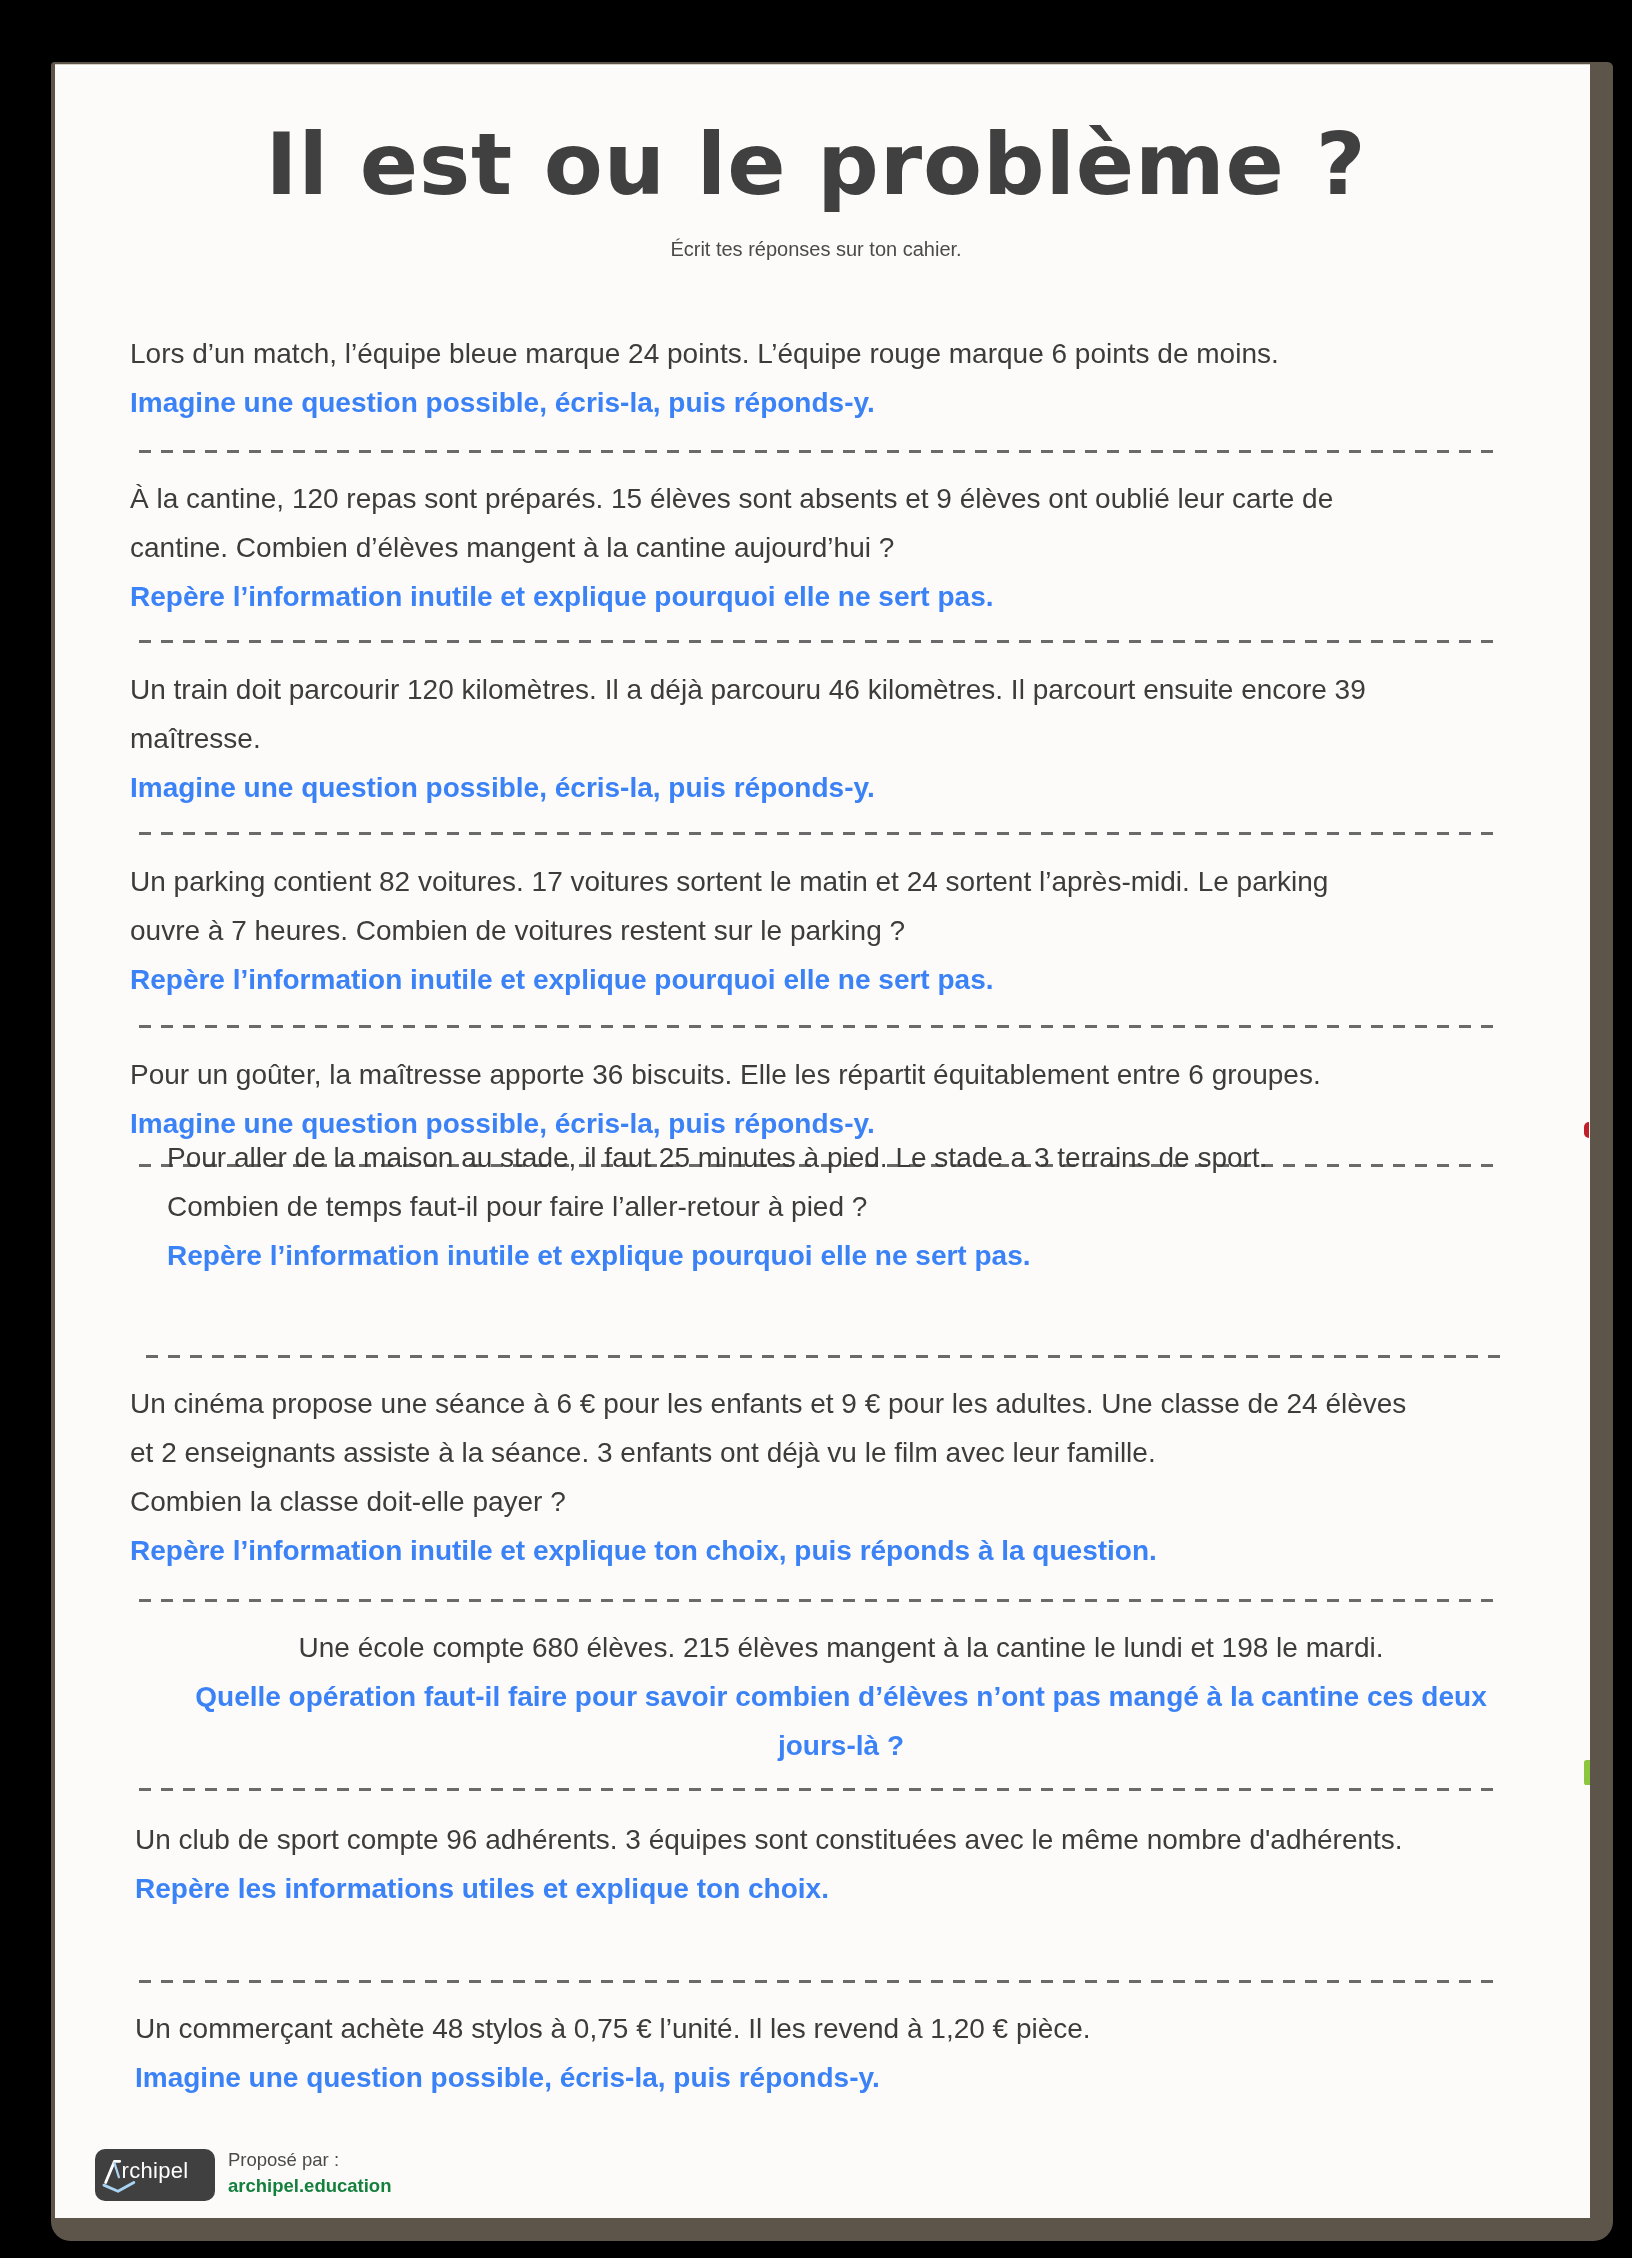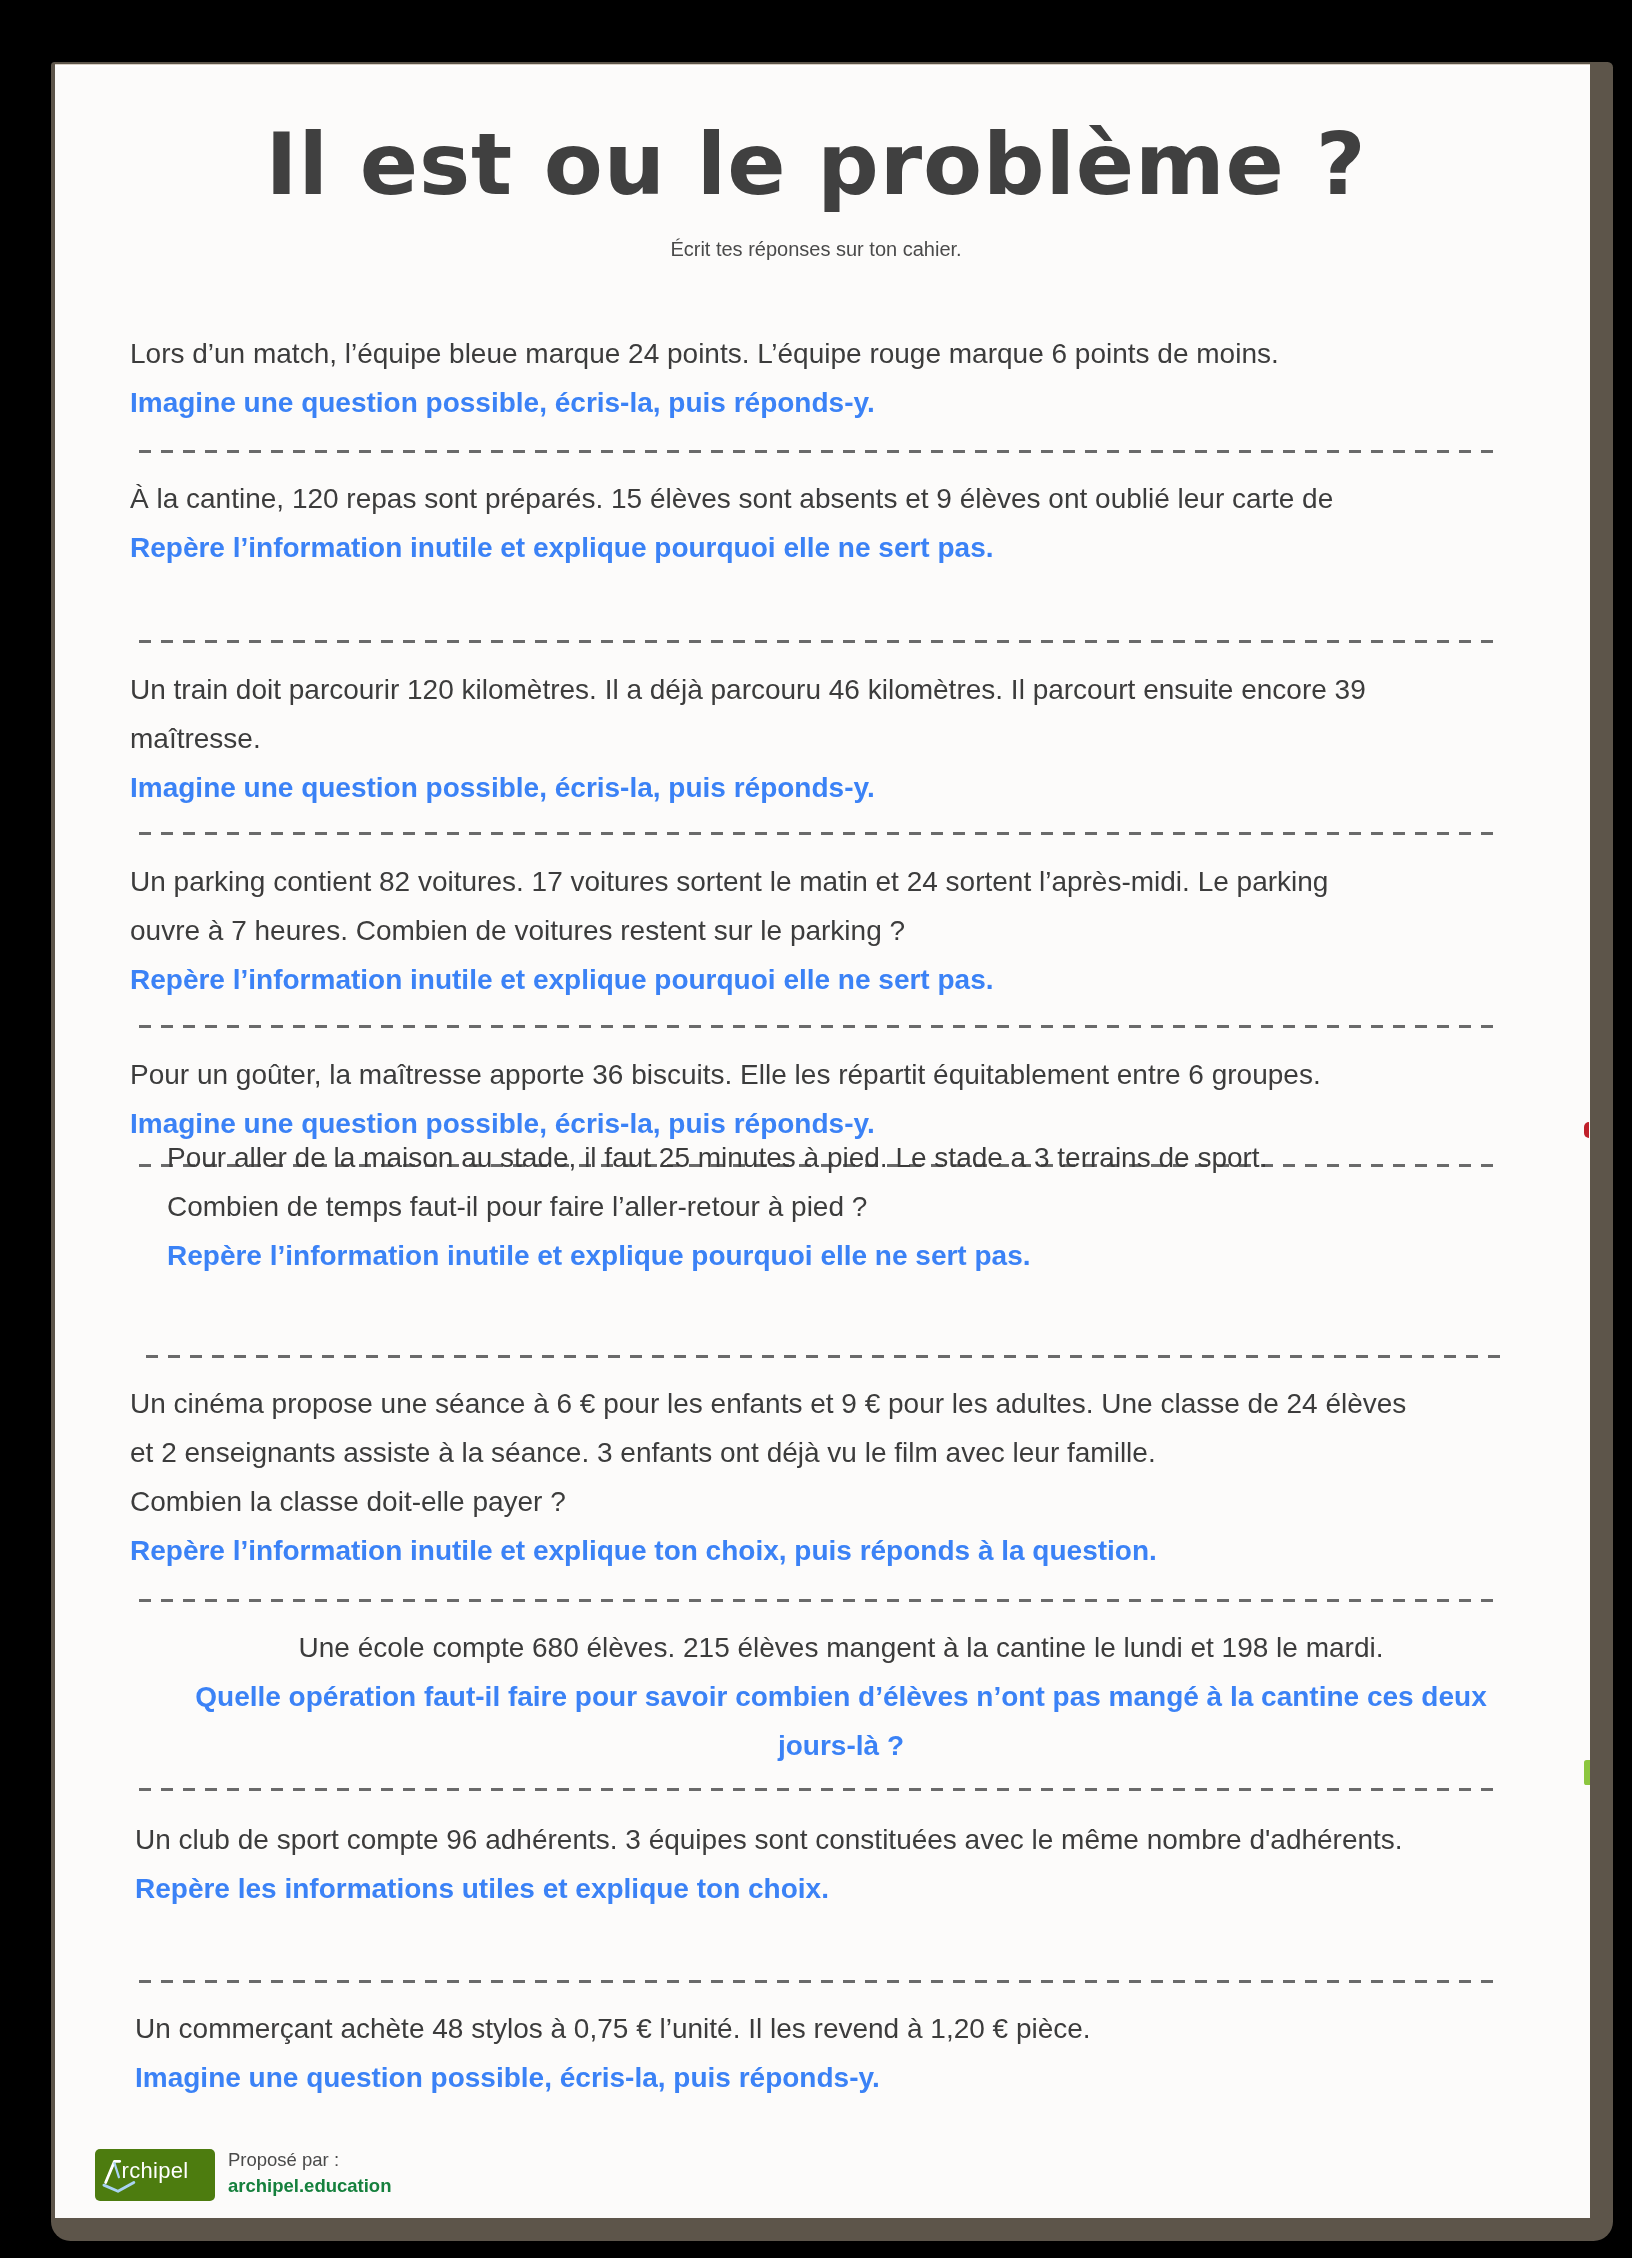--- a/index.html
+++ b/index.html
@@ -71,22 +71,22 @@
     position: absolute;
     left: 1584px; top: 1760px;
     width: 6.2px; height: 25px;
     background: #8cc63f;
     border-radius: 2.6px 0 0 2.6px;
   }
   .logo {
     position: absolute;
     left: 95px; top: 2149px;
     width: 120px; height: 52px;
-    background: #4d7c0f;
-    border-radius: 5px;
+    background: #404040;
+    border-radius: 10px;
     overflow: hidden;
   }
   .logo-text {
     position: absolute;
     left: 26.5px; top: 8.8px;
     font-family: "Liberation Sans", sans-serif;
     font-size: 22px;
     color: #ffffff;
     letter-spacing: 0.3px;
   }
@@ -115,20 +115,21 @@
 <div class="subtitle">Écrit tes réponses sur ton cahier.</div>
 
 <div class="block" style="left:130px; top:329px;">
   <span class="line">Lors d’un match, l’équipe bleue marque 24 points. L’équipe rouge marque 6 points de moins.</span>
   <span class="line instr">Imagine une question possible, écris-la, puis réponds-y.</span>
 </div>
 <div class="dash" style="left:139px; top:450px; width:1359px;"></div>
 
 <div class="block" style="left:130px; top:474px;">
   <span class="line">À la cantine, 120 repas sont préparés. 15 élèves sont absents et 9 élèves ont oublié leur carte de</span>
+  <span class="line">cantine. Combien d’élèves mangent à la cantine aujourd’hui ?</span>
   <span class="line instr">Repère l’information inutile et explique pourquoi elle ne sert pas.</span>
 </div>
 <div class="dash" style="left:139px; top:640px; width:1359px;"></div>
 
 <div class="block" style="left:130px; top:665px;">
   <span class="line">Un train doit parcourir 120 kilomètres. Il a déjà parcouru 46 kilomètres. Il parcourt ensuite encore 39</span>
   <span class="line">maîtresse.</span>
   <span class="line instr">Imagine une question possible, écris-la, puis réponds-y.</span>
 </div>
 <div class="dash" style="left:139px; top:832px; width:1359px;"></div>

